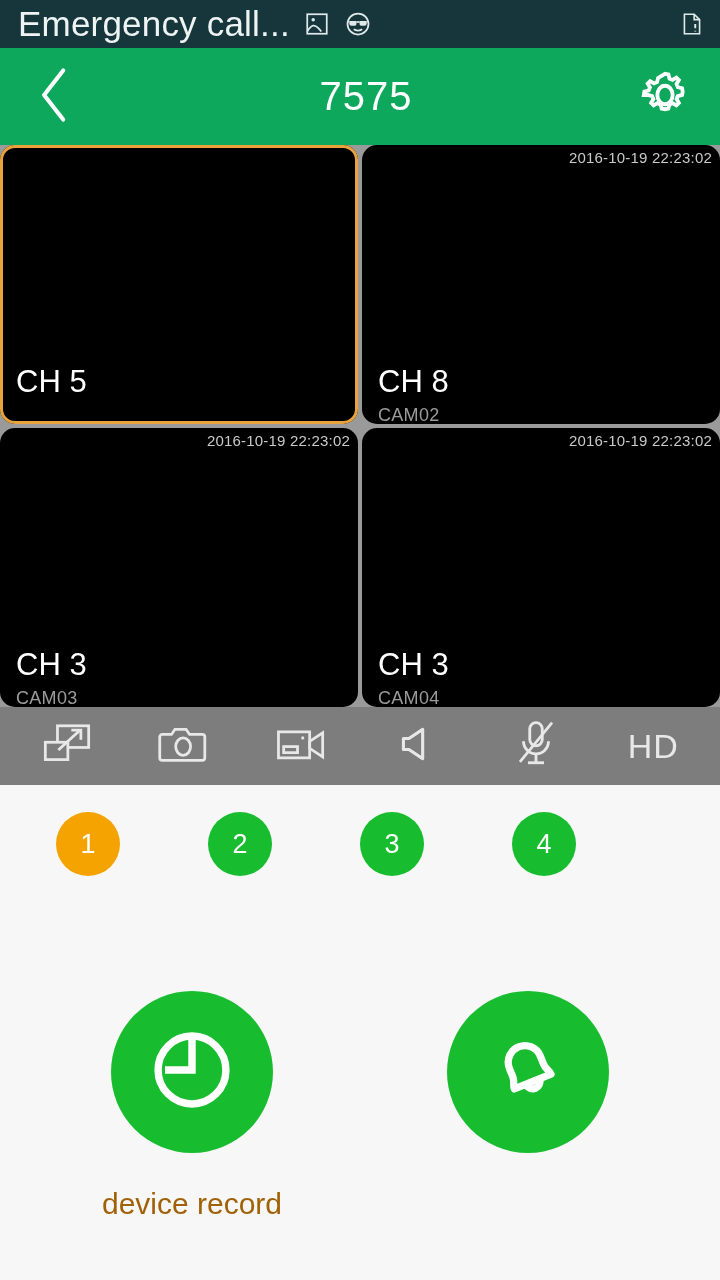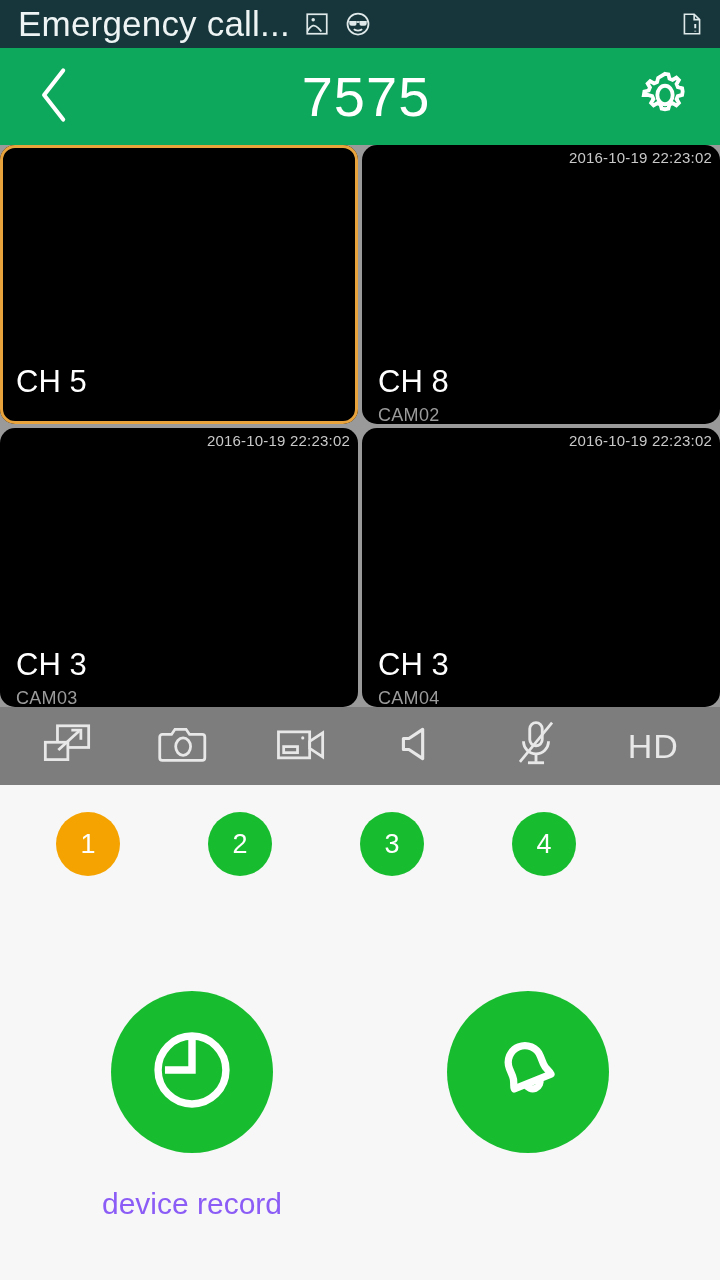--- a/index.html
+++ b/index.html
@@ -33,21 +33,21 @@
     background:#0da85c;
     display:flex; align-items:center;
     position:relative;
   }
   .app-bar-back{
     width:110px; height:100%;
     display:flex; align-items:center; justify-content:center;
   }
   .app-bar-title{
     position:absolute; left:12px; right:0; text-align:center;
-    font-size:56px; color:#ffffff; font-weight:400; letter-spacing:1px;
+    font-size:40px; color:#ffffff; font-weight:400; letter-spacing:1px;
     pointer-events:none;
   }
   .app-bar-settings{
     margin-left:auto; width:110px; height:100%;
     display:flex; align-items:center; justify-content:center;
     position:relative; z-index:2;
   }
 
   
   .video-grid{
@@ -123,21 +123,21 @@
     display:flex; flex-direction:column; align-items:center;
     width:33%;
   }
   .action-circle{
     width:162px; height:162px; border-radius:50%;
     background:#18bd2f;
     display:flex; align-items:center; justify-content:center;
   }
   .action-label{
     margin-top:34px;
-    font-size:30px; color:#8b5cf6; font-weight:400;
+    font-size:30px; color:#a16207; font-weight:400;
     white-space:nowrap;
   }
 </style>
 </head>
 <body>
 
 <div class="status-bar">
   <div class="status-left">
     <span class="status-carrier">Emergency call...</span>
     <span class="sicon">

